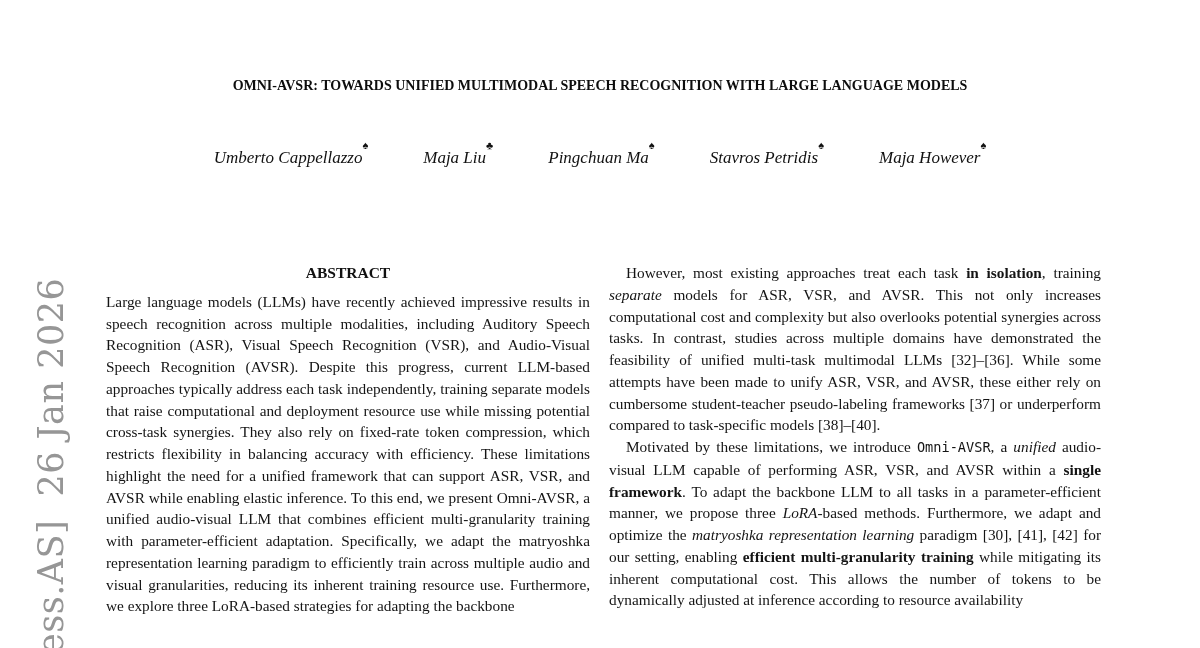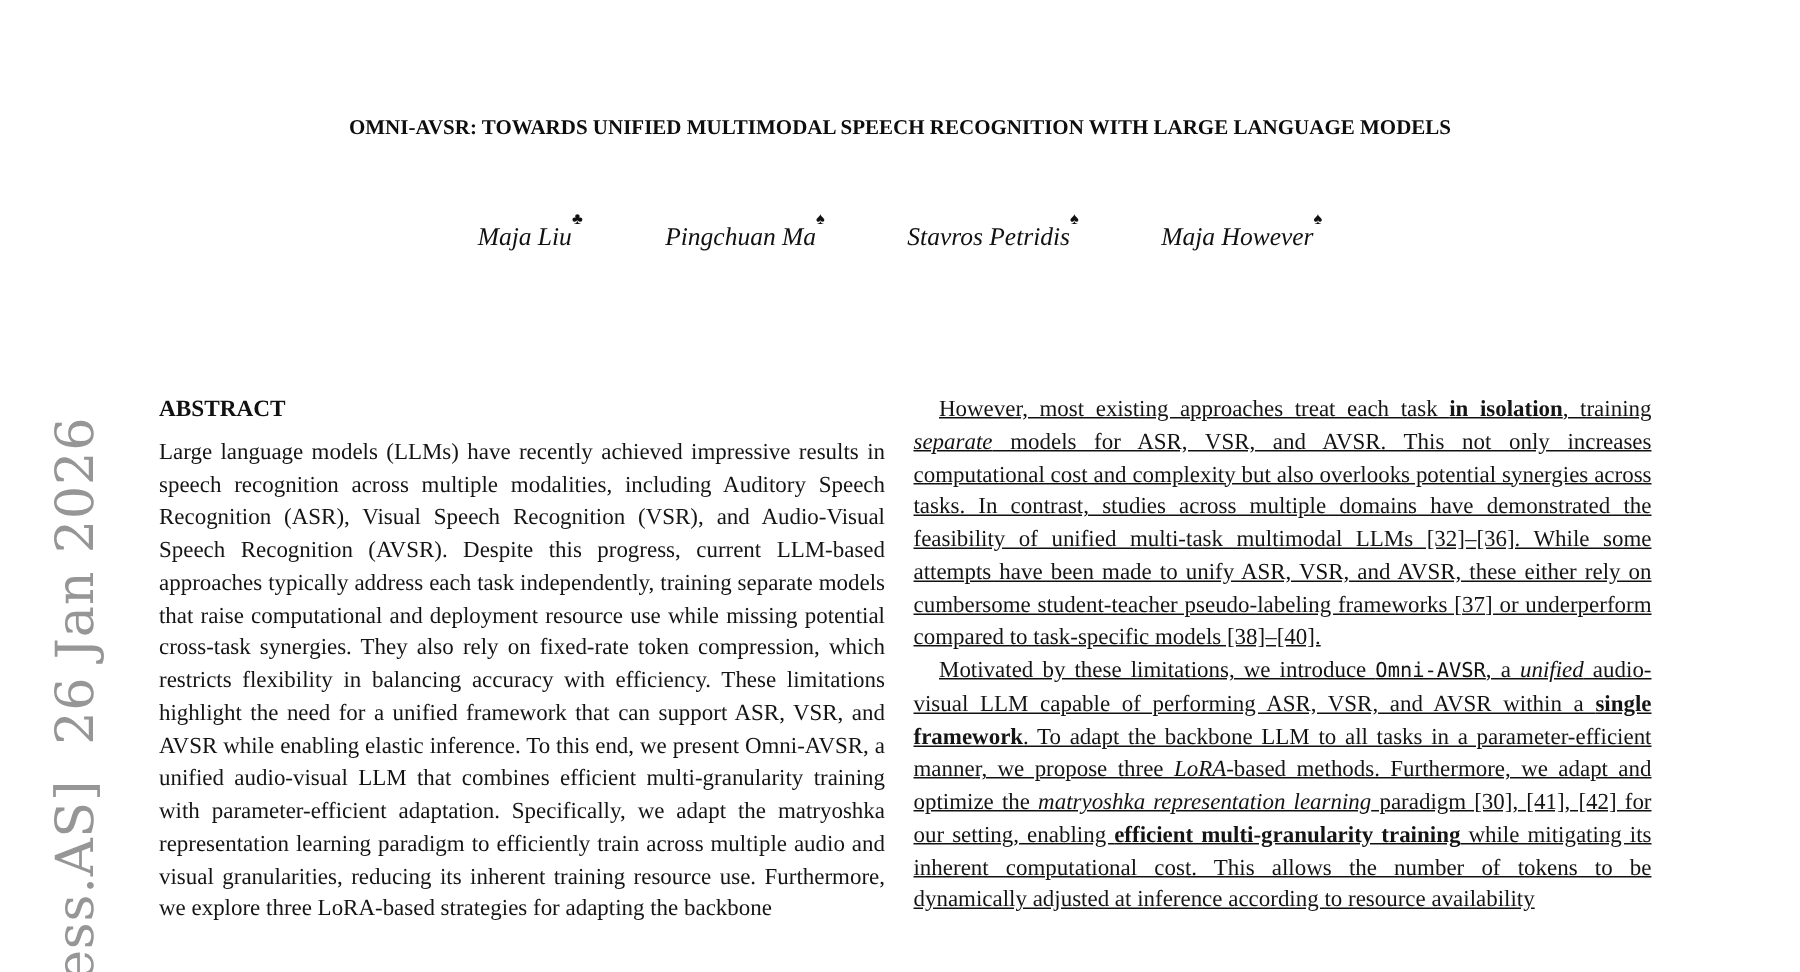--- a/index.html
+++ b/index.html
@@ -66,24 +66,24 @@
     gap: 36px;
     font-size: 17px;
     line-height: 26px;
   }
   .affil .mark { margin-right: 5px; }
   .col {
     position: absolute;
     top: 262px;
   }
   .col-left  { left: 106px; width: 484px; }
-  .col-right { left: 609px; width: 492px; text-decoration: underline; }
+  .col-right { left: 609px; width: 492px; }
   .abstract-heading {
     margin: 0 0 7px 0;
-    text-align: left;
+    text-align: center;
     font-size: 15.5px;
     line-height: 21.75px;
     font-weight: bold;
   }
   .body-text {
     margin: 0;
     font-size: 15.3px;
     line-height: 21.75px;
     text-align: justify;
     color: #141414;
@@ -97,20 +97,21 @@
 </head>
 <body>
 
 <div class="page">
 
   <div class="watermark">ess.AS]  26 Jan 2026</div>
 
   <h1 class="title">OMNI-AVSR: TOWARDS UNIFIED MULTIMODAL SPEECH RECOGNITION WITH LARGE LANGUAGE MODELS</h1>
 
   <div class="authors">
+    <span class="author"><span class="author-name">Umberto Cappellazzo</span><sup class="mark">♠</sup></span>
     <span class="author"><span class="author-name">Maja Liu</span><sup class="mark">♣</sup></span>
     <span class="author"><span class="author-name">Pingchuan Ma</span><sup class="mark">♠</sup></span>
     <span class="author"><span class="author-name">Stavros Petridis</span><sup class="mark">♠</sup></span>
     <span class="author"><span class="author-name">Maja However</span><sup class="mark">♠</sup></span>
   </div>
 
   <div class="affils">
   </div>
 
   <div class="col col-left">

